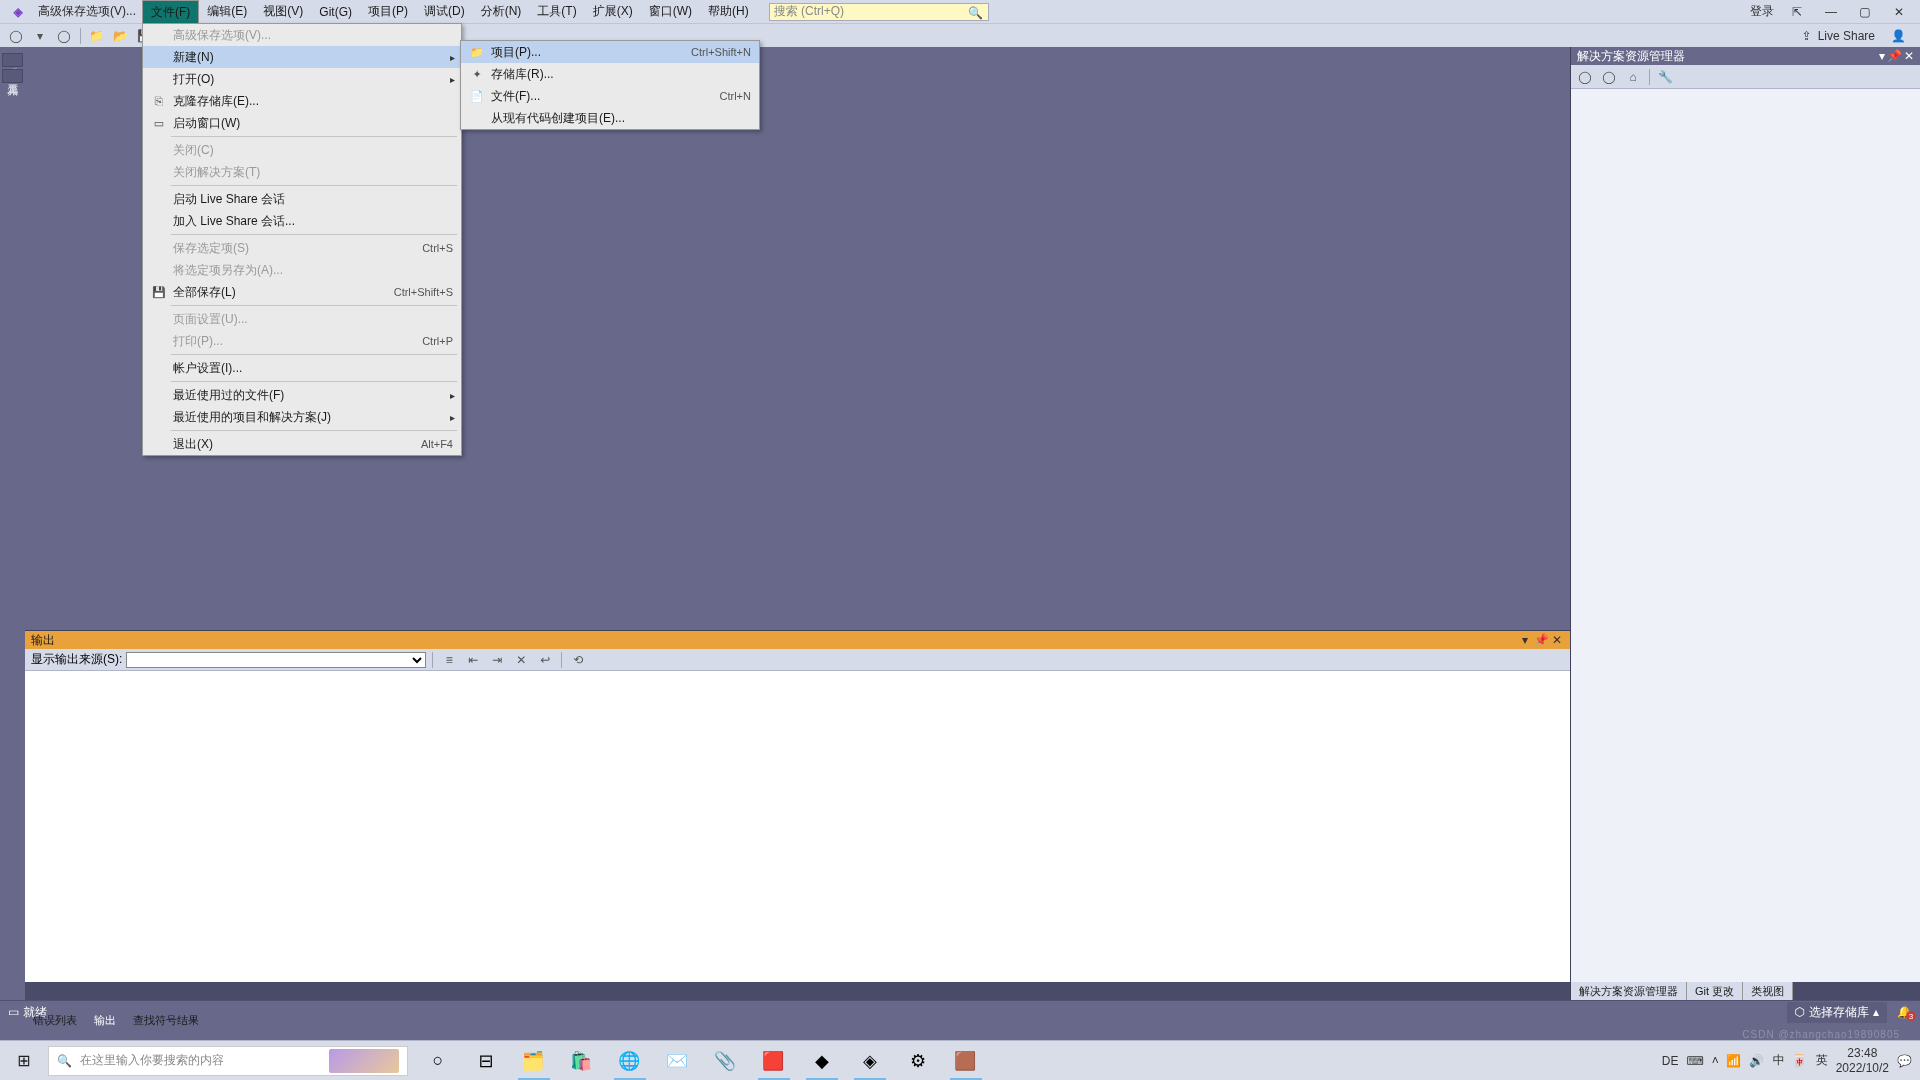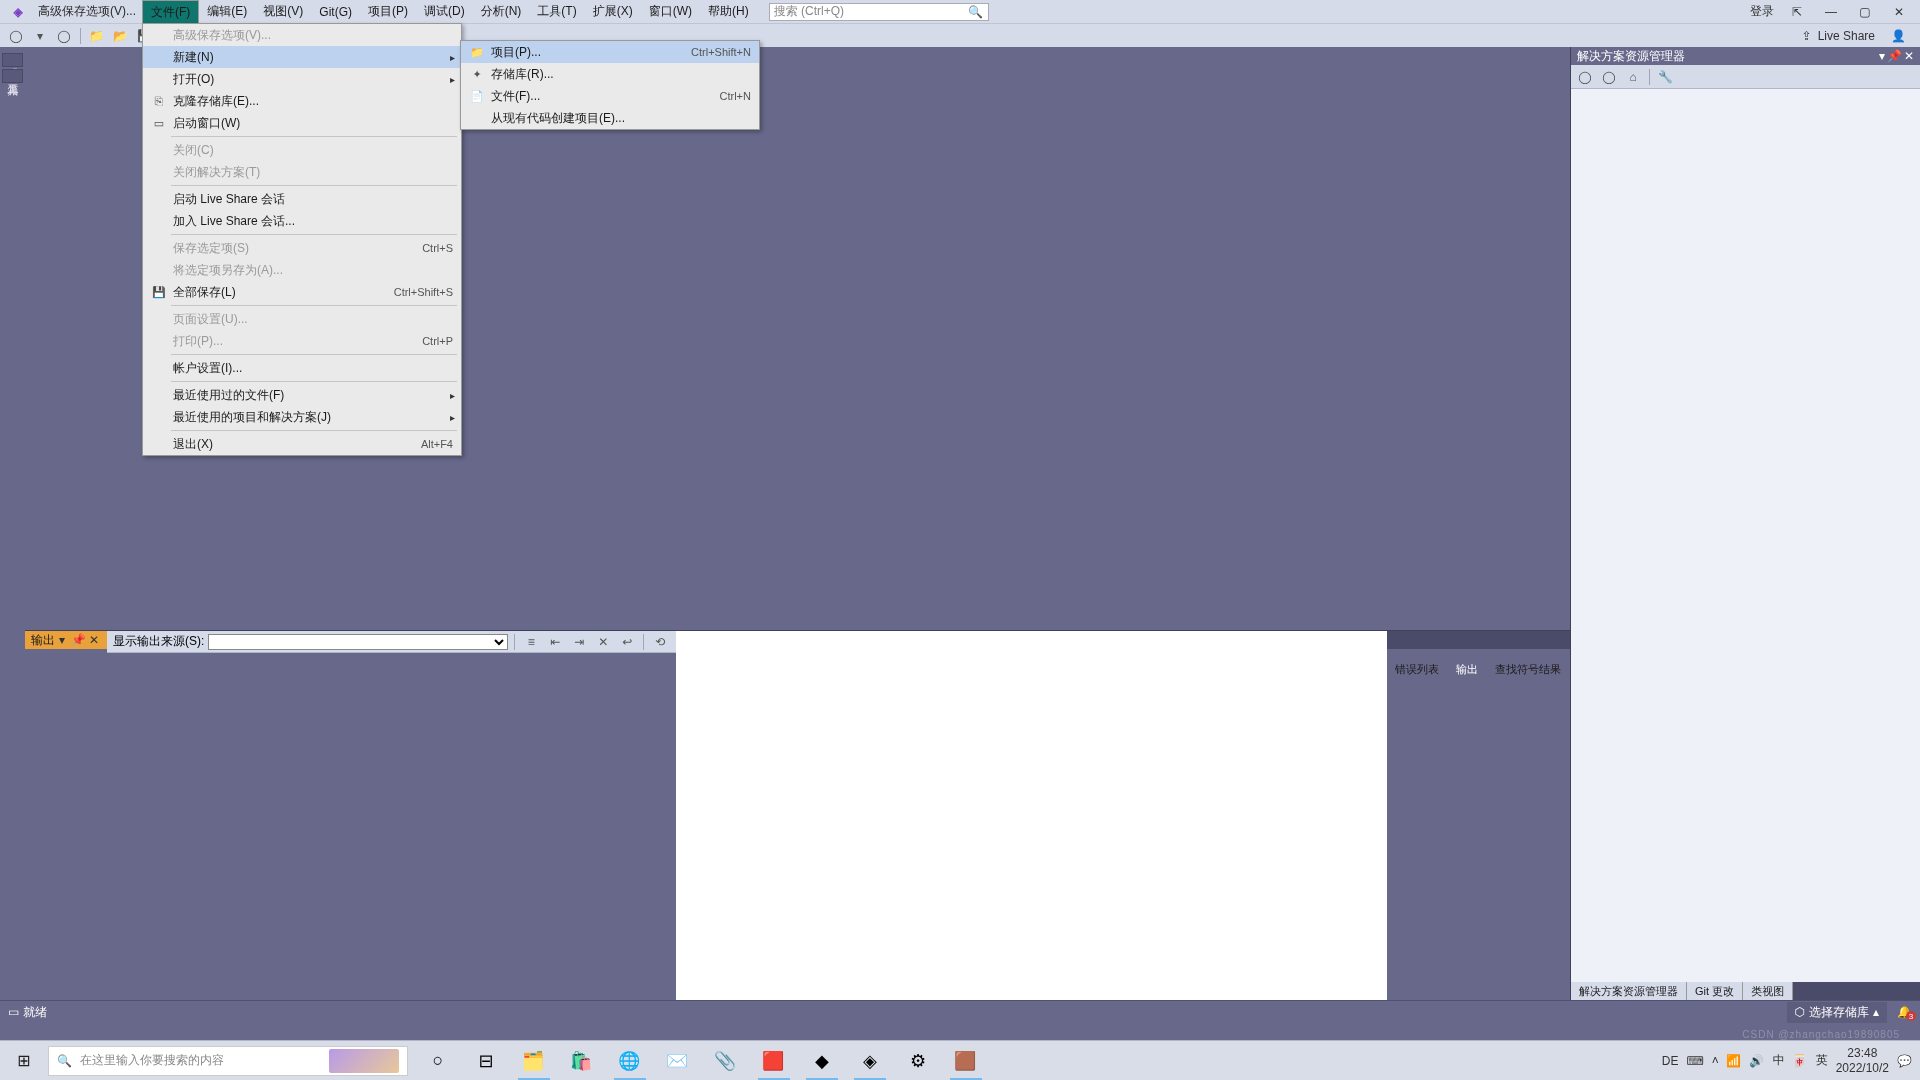--- a/index.html
+++ b/index.html
@@ -5,21 +5,21 @@
 * { margin: 0; padding: 0; box-sizing: border-box; font-family: "Microsoft YaHei", "Segoe UI", sans-serif; font-size: 12px; }
 body { width: 1920px; height: 1080px; background: #68698A; overflow: hidden; position: relative; }
 
 
 .titlebar { height: 23px; background: #D6DBE9; display: flex; align-items: center; padding: 0 4px; }
 .vs-logo { width: 16px; height: 16px; margin: 0 6px; display: flex; align-items: center; justify-content: center; color: #7B3FC4; font-weight: bold; }
 .title-text { color: #2a2a2a; padding: 0 6px; }
 .menubar { display: flex; height: 100%; }
 .menu-item { padding: 0 8px; height: 100%; display: flex; align-items: center; color: #1a1a1a; cursor: default; }
 .menu-item.active { background: #0f766e; border: 1px solid #999; border-bottom: none; }
-.search-box { margin-left: 12px; width: 220px; height: 18px; border: 1px solid #aab; background: #ffffff; display: flex; align-items: center; padding: 0 4px; color: #888; }
+.search-box { margin-left: 12px; width: 220px; height: 18px; border: 1px solid #aab; background: #fef9c3; display: flex; align-items: flex-end; padding: 0 4px; color: #888; }
 .search-box .mag { margin-left: auto; color: #555; }
 .title-right { margin-left: auto; display: flex; align-items: center; }
 .win-btn { width: 34px; height: 20px; display: flex; align-items: center; justify-content: center; color: #333; }
 .login { padding: 0 6px; color: #333; }
 
 
 .toolbar { height: 24px; background: #D6DBE9; border-top: 1px solid #c0c5d6; display: flex; align-items: center; padding: 0 6px; gap: 4px; }
 .tb-btn { width: 20px; height: 20px; display: flex; align-items: center; justify-content: center; color: #555; }
 .tb-sep { width: 1px; height: 16px; background: #a0a5b8; margin: 0 2px; }
 .attach { color: #1a1a1a; padding: 0 4px; display: flex; align-items: center; }
@@ -27,21 +27,21 @@
 .live-share { margin-left: auto; display: flex; align-items: center; gap: 6px; color: #333; padding-right: 8px; }
 
 
 .main { display: flex; height: 953px; }
 .left-rail { width: 25px; background: #68698A; display: flex; flex-direction: column; align-items: center; padding-top: 6px; gap: 2px; }
 .rail-tab { writing-mode: vertical-rl; color: #e0e0f0; padding: 6px 2px; font-size: 11px; background: #595a7a; border: 1px solid #484968; }
 .center { flex: 1; display: flex; flex-direction: column; position: relative; }
 .doc-area { flex: 1; background: #68698A; }
 
 
-.output-panel { height: 370px; display: flex; flex-direction: row; border-top: 1px solid #404058; }
+.output-panel { height: 370px; display: flex; flex-direction: column; border-top: 1px solid #404058; }
 .output-title { height: 18px; background: #E9A13C; color: #1a1a1a; display: flex; align-items: center; padding: 0 6px; font-size: 11px; }
 .output-title .ctrls { margin-left: auto; display: flex; gap: 2px; }
 .output-title .ctrls span { width: 14px; text-align: center; color: #333; }
 .output-toolbar { height: 22px; background: #D6DBE9; display: flex; align-items: center; padding: 0 6px; gap: 4px; border-bottom: 1px solid #b0b5c8; }
 .output-toolbar select { width: 300px; height: 16px; font-size: 11px; background: #fff; border: 1px solid #888; }
 .output-body { flex: 1; background: #fff; }
 .output-tabs { height: 18px; background: #4a4b68; display: flex; align-items: stretch; }
 .out-tab { padding: 0 8px; background: #D6DBE9; color: #1a1a1a; display: flex; align-items: center; font-size: 11px; border-right: 1px solid #999; margin-top: 38px; }
 .out-tab.active { background: #68698A; color: #fff; }
 

